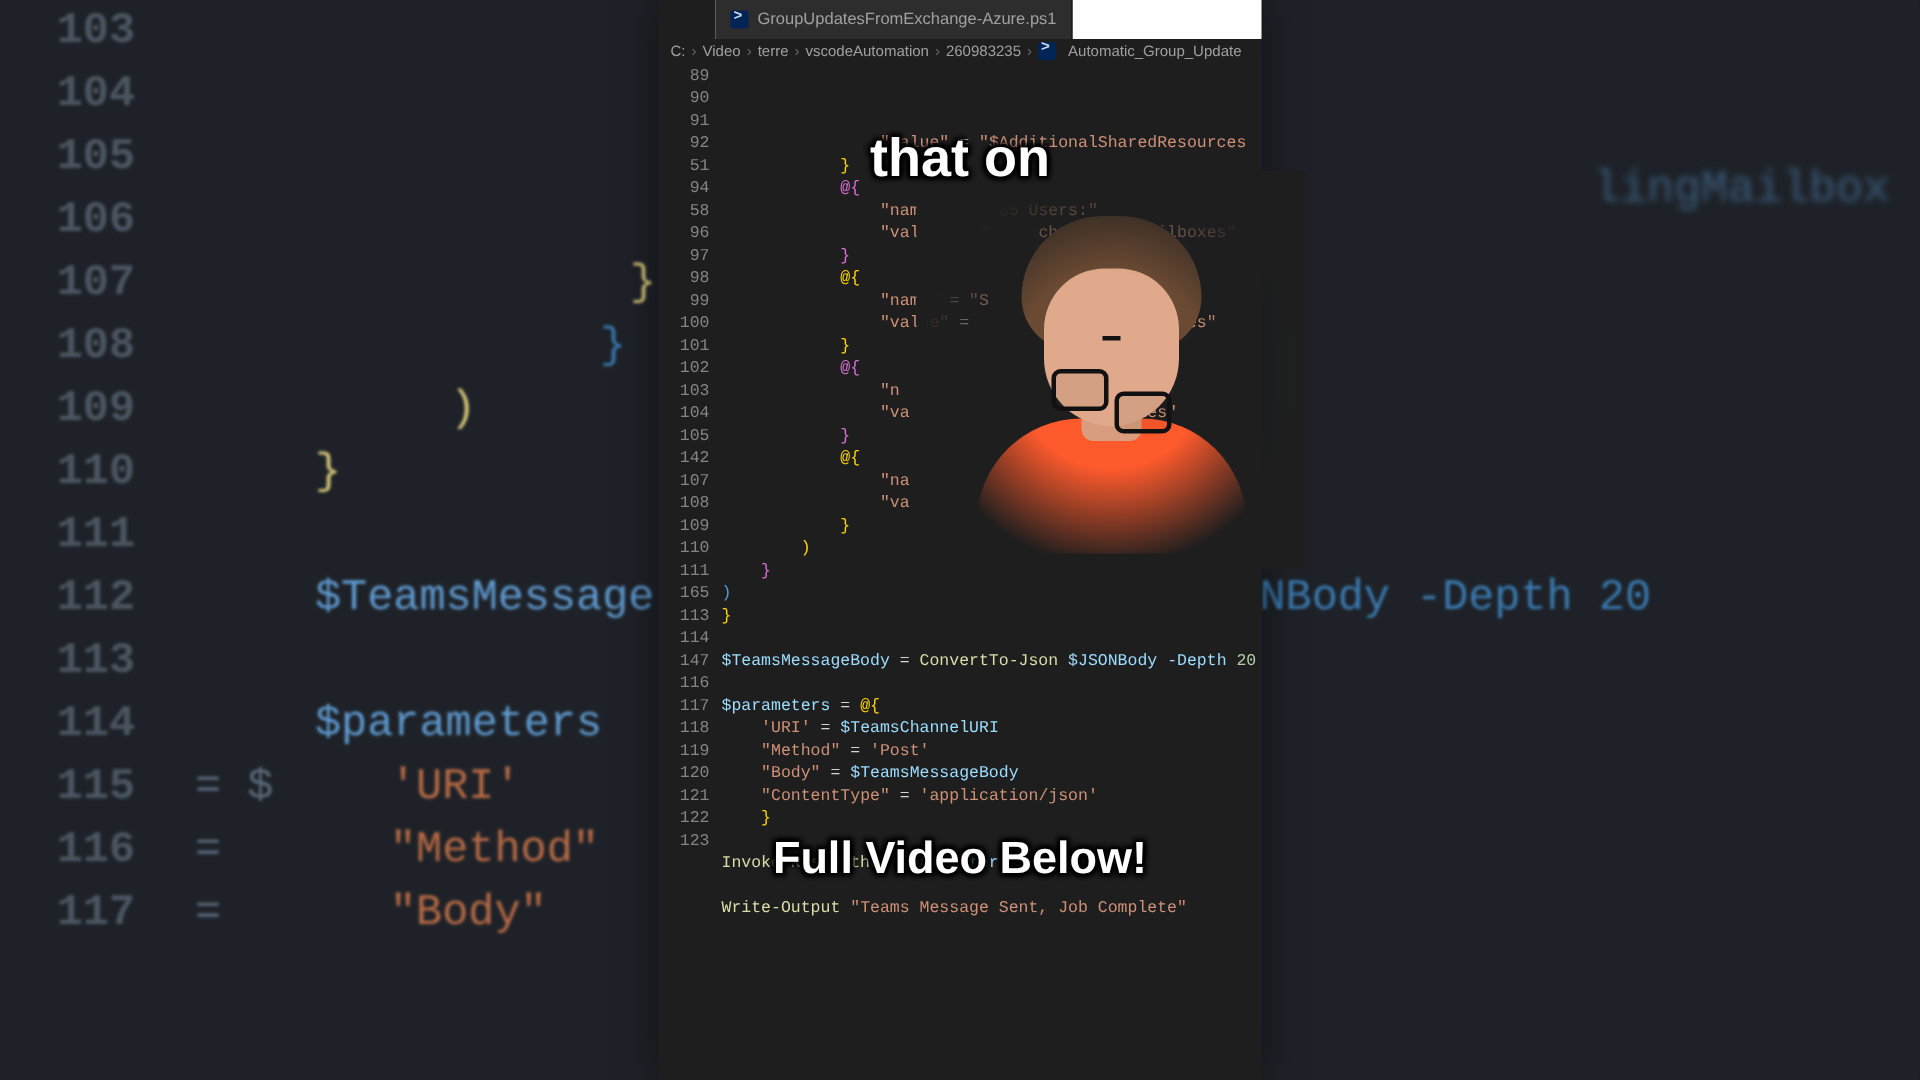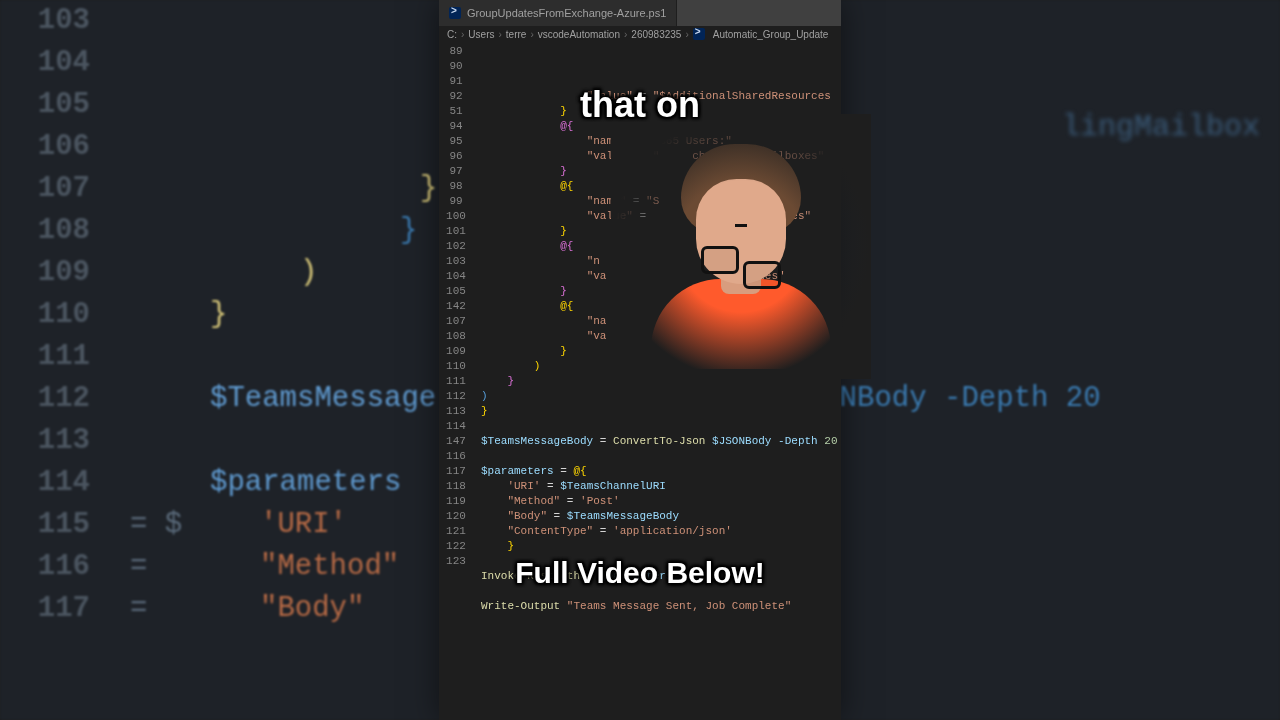--- a/index.html
+++ b/index.html
@@ -33,23 +33,24 @@
     top: 0;
     width: 402px;
     height: 720px;
     background: #1e1e1e;
     box-shadow: 0 0 30px rgba(0,0,0,0.5);
   }
   
   .tabs {
     display:flex;
     height: 26px;
-    background: #404040;
+    background: #ffffff;
     font-family: "Segoe UI", Arial, sans-serif;
     font-size: 11px;
+    margin-left: 38px;
   }
   .tab {
     display:flex;
     align-items:center;
     gap:6px;
     padding: 0 10px;
     background: #2d2d2d;
     color: #a0a0a0;
     border-right: 1px solid #1e1e1e;
   }
@@ -88,21 +89,21 @@
   .breadcrumb .sep { color:#666; }
   
   .editor {
     display:flex;
     font-size: 11px;
     line-height: 15px;
     padding-top:2px;
   }
   .gutter {
     width: 34px;
-    text-align:center;
+    text-align:right;
     color: #858585;
     padding-right: 8px;
     user-select:none;
     font-family:Liberation Mono, monospace;
   }
   .code {
     flex:1;
     color:#d4d4d4;
     white-space:pre;
     position:relative;
@@ -285,58 +286,58 @@
   <div class="tabs" id="tabs">
       <div class="tab">
         <span class="ps-icon"></span>
         <span>GroupUpdatesFromExchange-Azure.ps1</span>
       </div>
     </div>
 
   <div class="breadcrumb" id="breadcrumb">
       <span>C:</span>
       <span class="sep">›</span>
-      <span>Users</span>
+      <span>Video</span>
       <span class="sep">›</span>
       <span>terre</span>
       <span class="sep">›</span>
       <span>vscodeAutomation</span>
       <span class="sep">›</span>
       <span>260983235</span>
       <span class="sep">›</span>
       <span class="ps-icon" style="display: inline-block; vertical-align: middle; margin-right: 4px;"></span>
       <span>Automatic_Group_Update</span>
     </div>
 
   <div class="editor">
     <div class="gutter" id="gutter">
         <div>89</div>
         <div>90</div>
         <div>91</div>
         <div>92</div>
         <div>51</div>
         <div>94</div>
-        <div>95</div>
+        <div>58</div>
         <div>96</div>
         <div>97</div>
         <div>98</div>
         <div>99</div>
         <div>100</div>
         <div>101</div>
         <div>102</div>
         <div>103</div>
         <div>104</div>
         <div>105</div>
         <div>142</div>
         <div>107</div>
         <div>108</div>
         <div>109</div>
         <div>110</div>
         <div>111</div>
-        <div>112</div>
+        <div>165</div>
         <div>113</div>
         <div>114</div>
         <div>147</div>
         <div>116</div>
         <div>117</div>
         <div>118</div>
         <div>119</div>
         <div>120</div>
         <div>121</div>
         <div>122</div>

